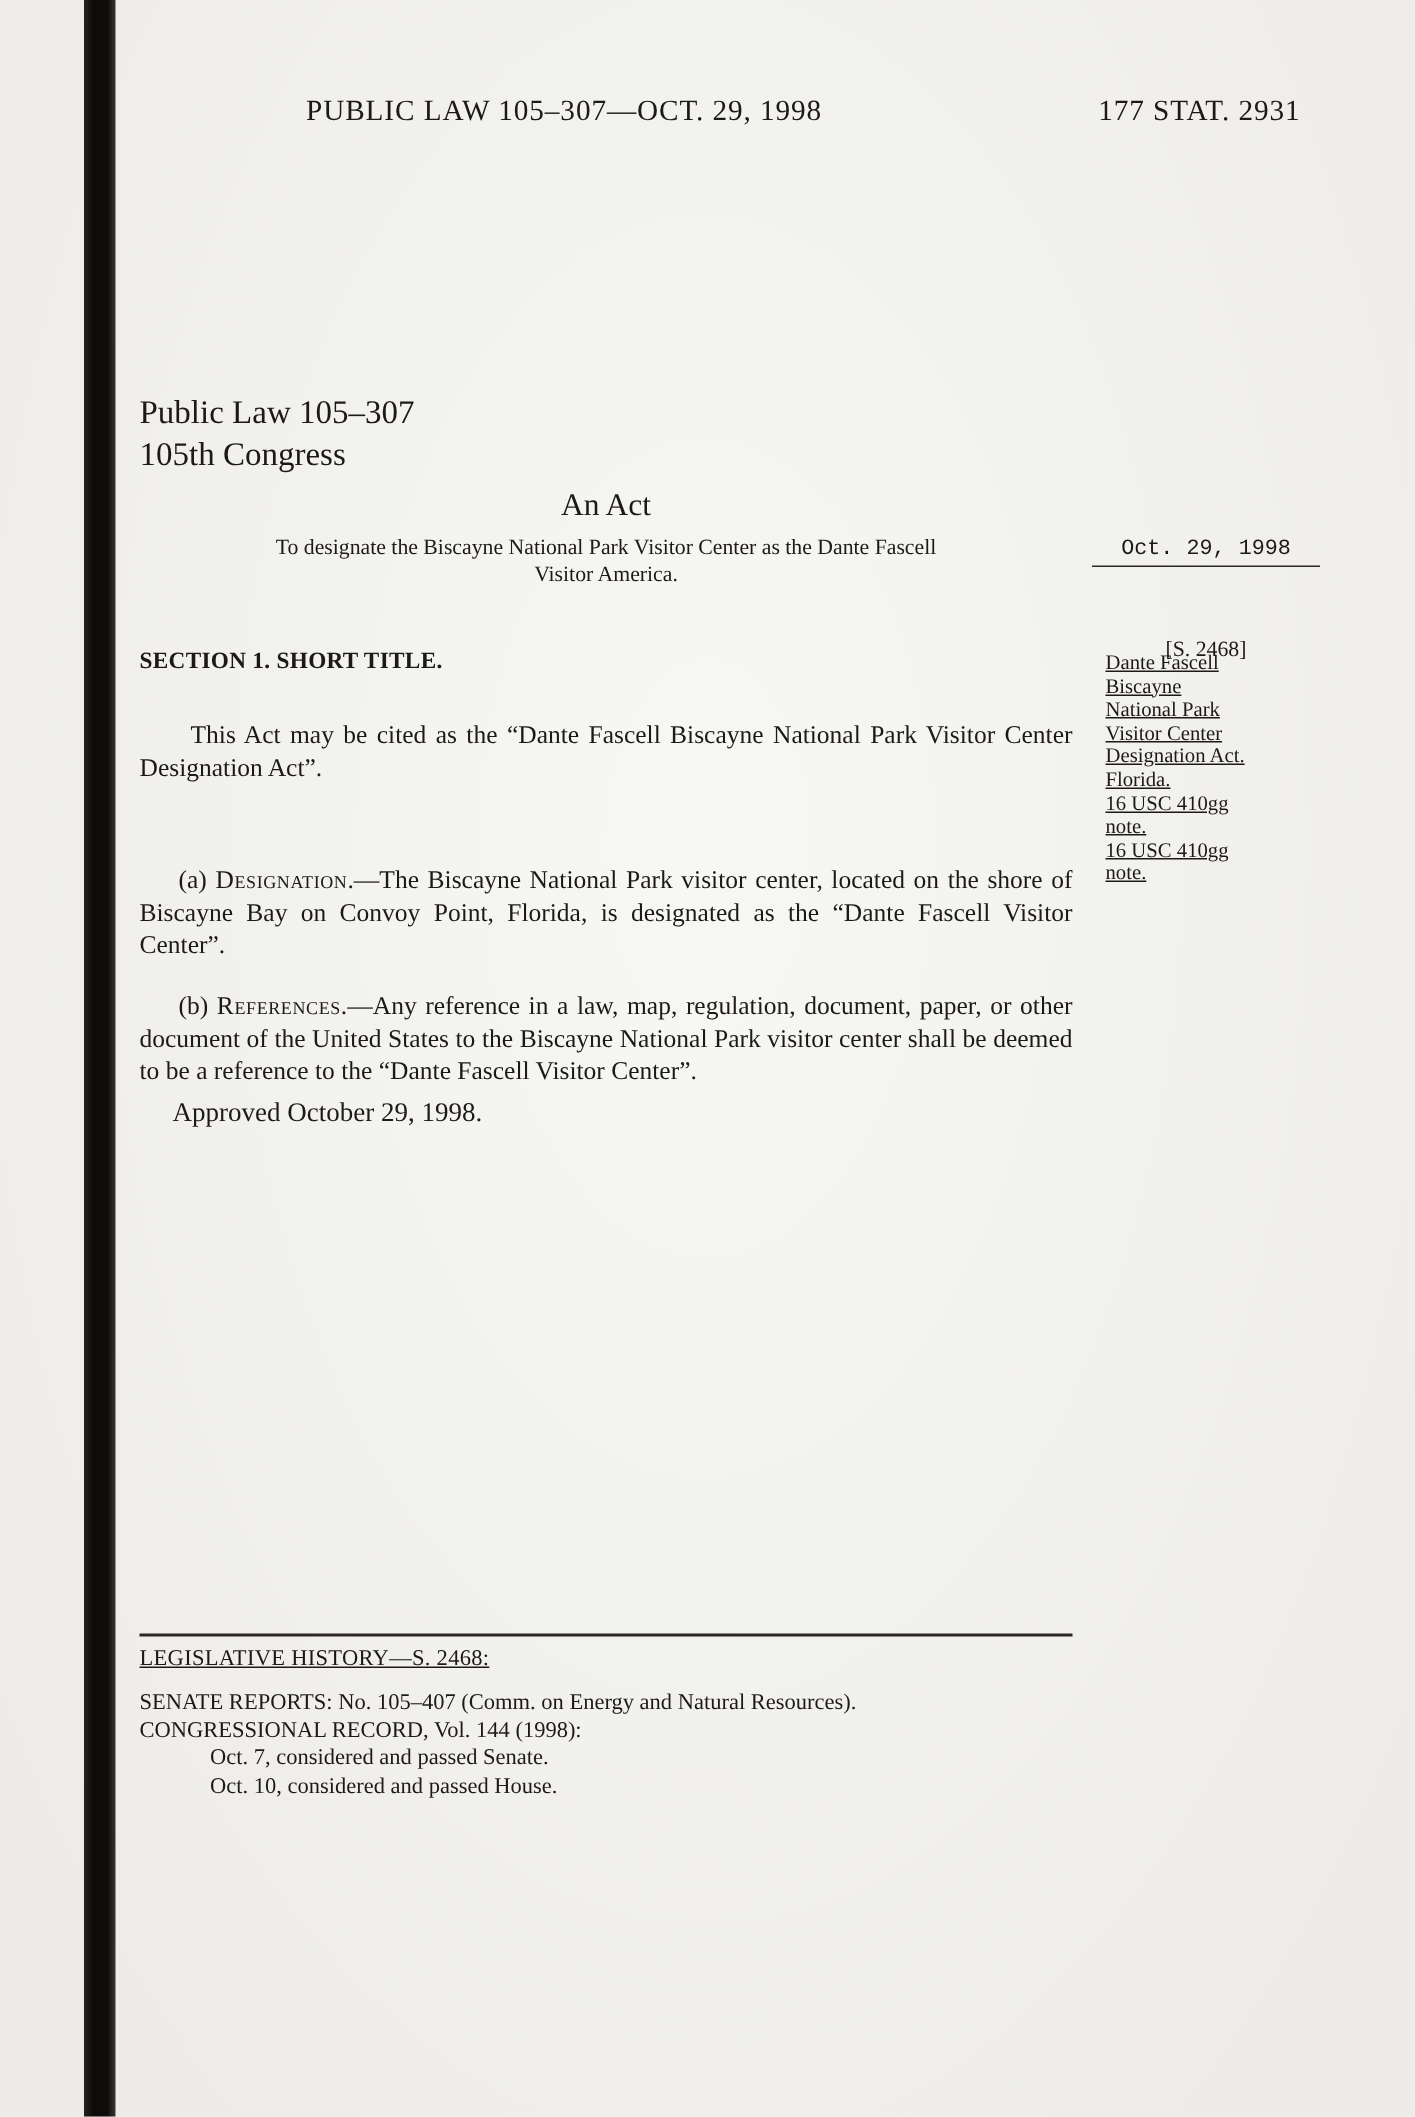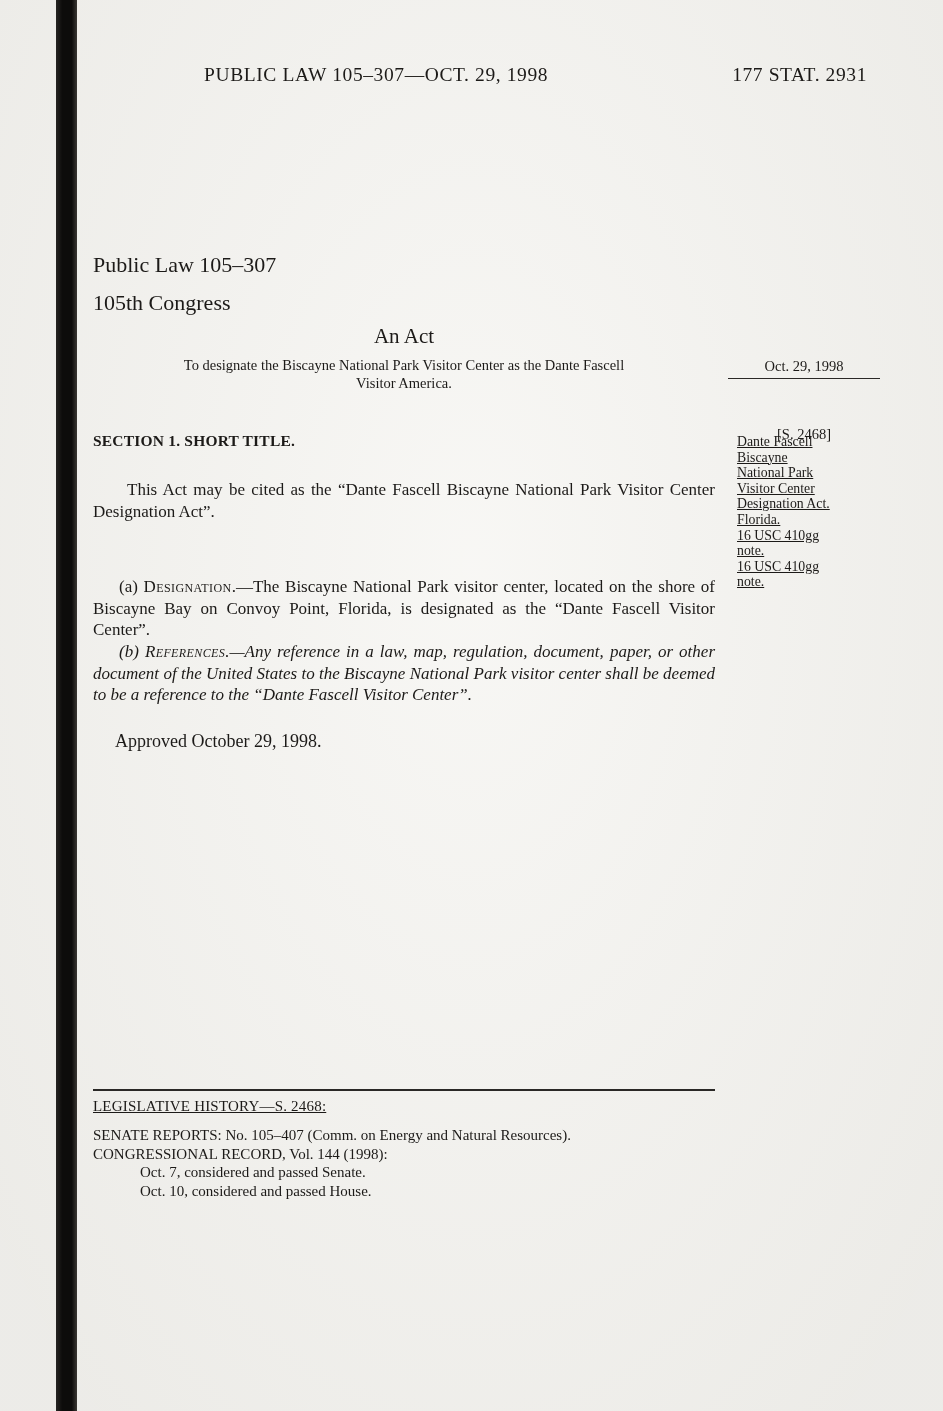--- a/index.html
+++ b/index.html
@@ -43,21 +43,21 @@
     right: 76px;
     font-size: 19.5px;
     letter-spacing: 0.6px;
   }
   .col-main {
     position: absolute;
     left: 93px;
     width: 622px;
   }
   .law-number {
-    top: 252px;
+    top: 262px;
     font-size: 22px;
   }
   .congress {
     top: 290px;
     font-size: 22px;
   }
   .an-act {
     top: 324px;
     text-align: center;
     font-size: 21px;
@@ -72,20 +72,21 @@
     position: absolute;
     left: 728px;
     top: 358px;
     width: 152px;
     font-size: 14.5px;
     text-align: center;
   }
   .margin-date-block .date-line {
     padding-bottom: 3px;
     border-bottom: 1.5px solid #2a2826;
+    font-family: Liberation Mono, monospace;
   }
   .margin-date-block .bill-line {
     padding-top: 3px;
     margin-top: 44px;
   }
   .enacting {
     top: 405px;
     font-style: italic;
     font-size: 17px;
     line-height: 21.5px;
@@ -116,21 +117,21 @@
   }
   .section2-heading { top: 528px; line-height: 21px; }
   .section2-heading .line2 { padding-left: 82px; display: block; }
   .para {
     font-size: 17px;
     line-height: 21.5px;
     text-align: justify;
     text-indent: 26px;
   }
   .para-a { top: 576px; }
-  .para-b { top: 641px; font-style: italic; }
+  .para-b { top: 660px; }
   .term {
     font-variant: small-caps;
     letter-spacing: 0.4px;
   }
   .approved {
     top: 731px;
     font-size: 18px;
     padding-left: 22px;
   }
   .lh-rule {

